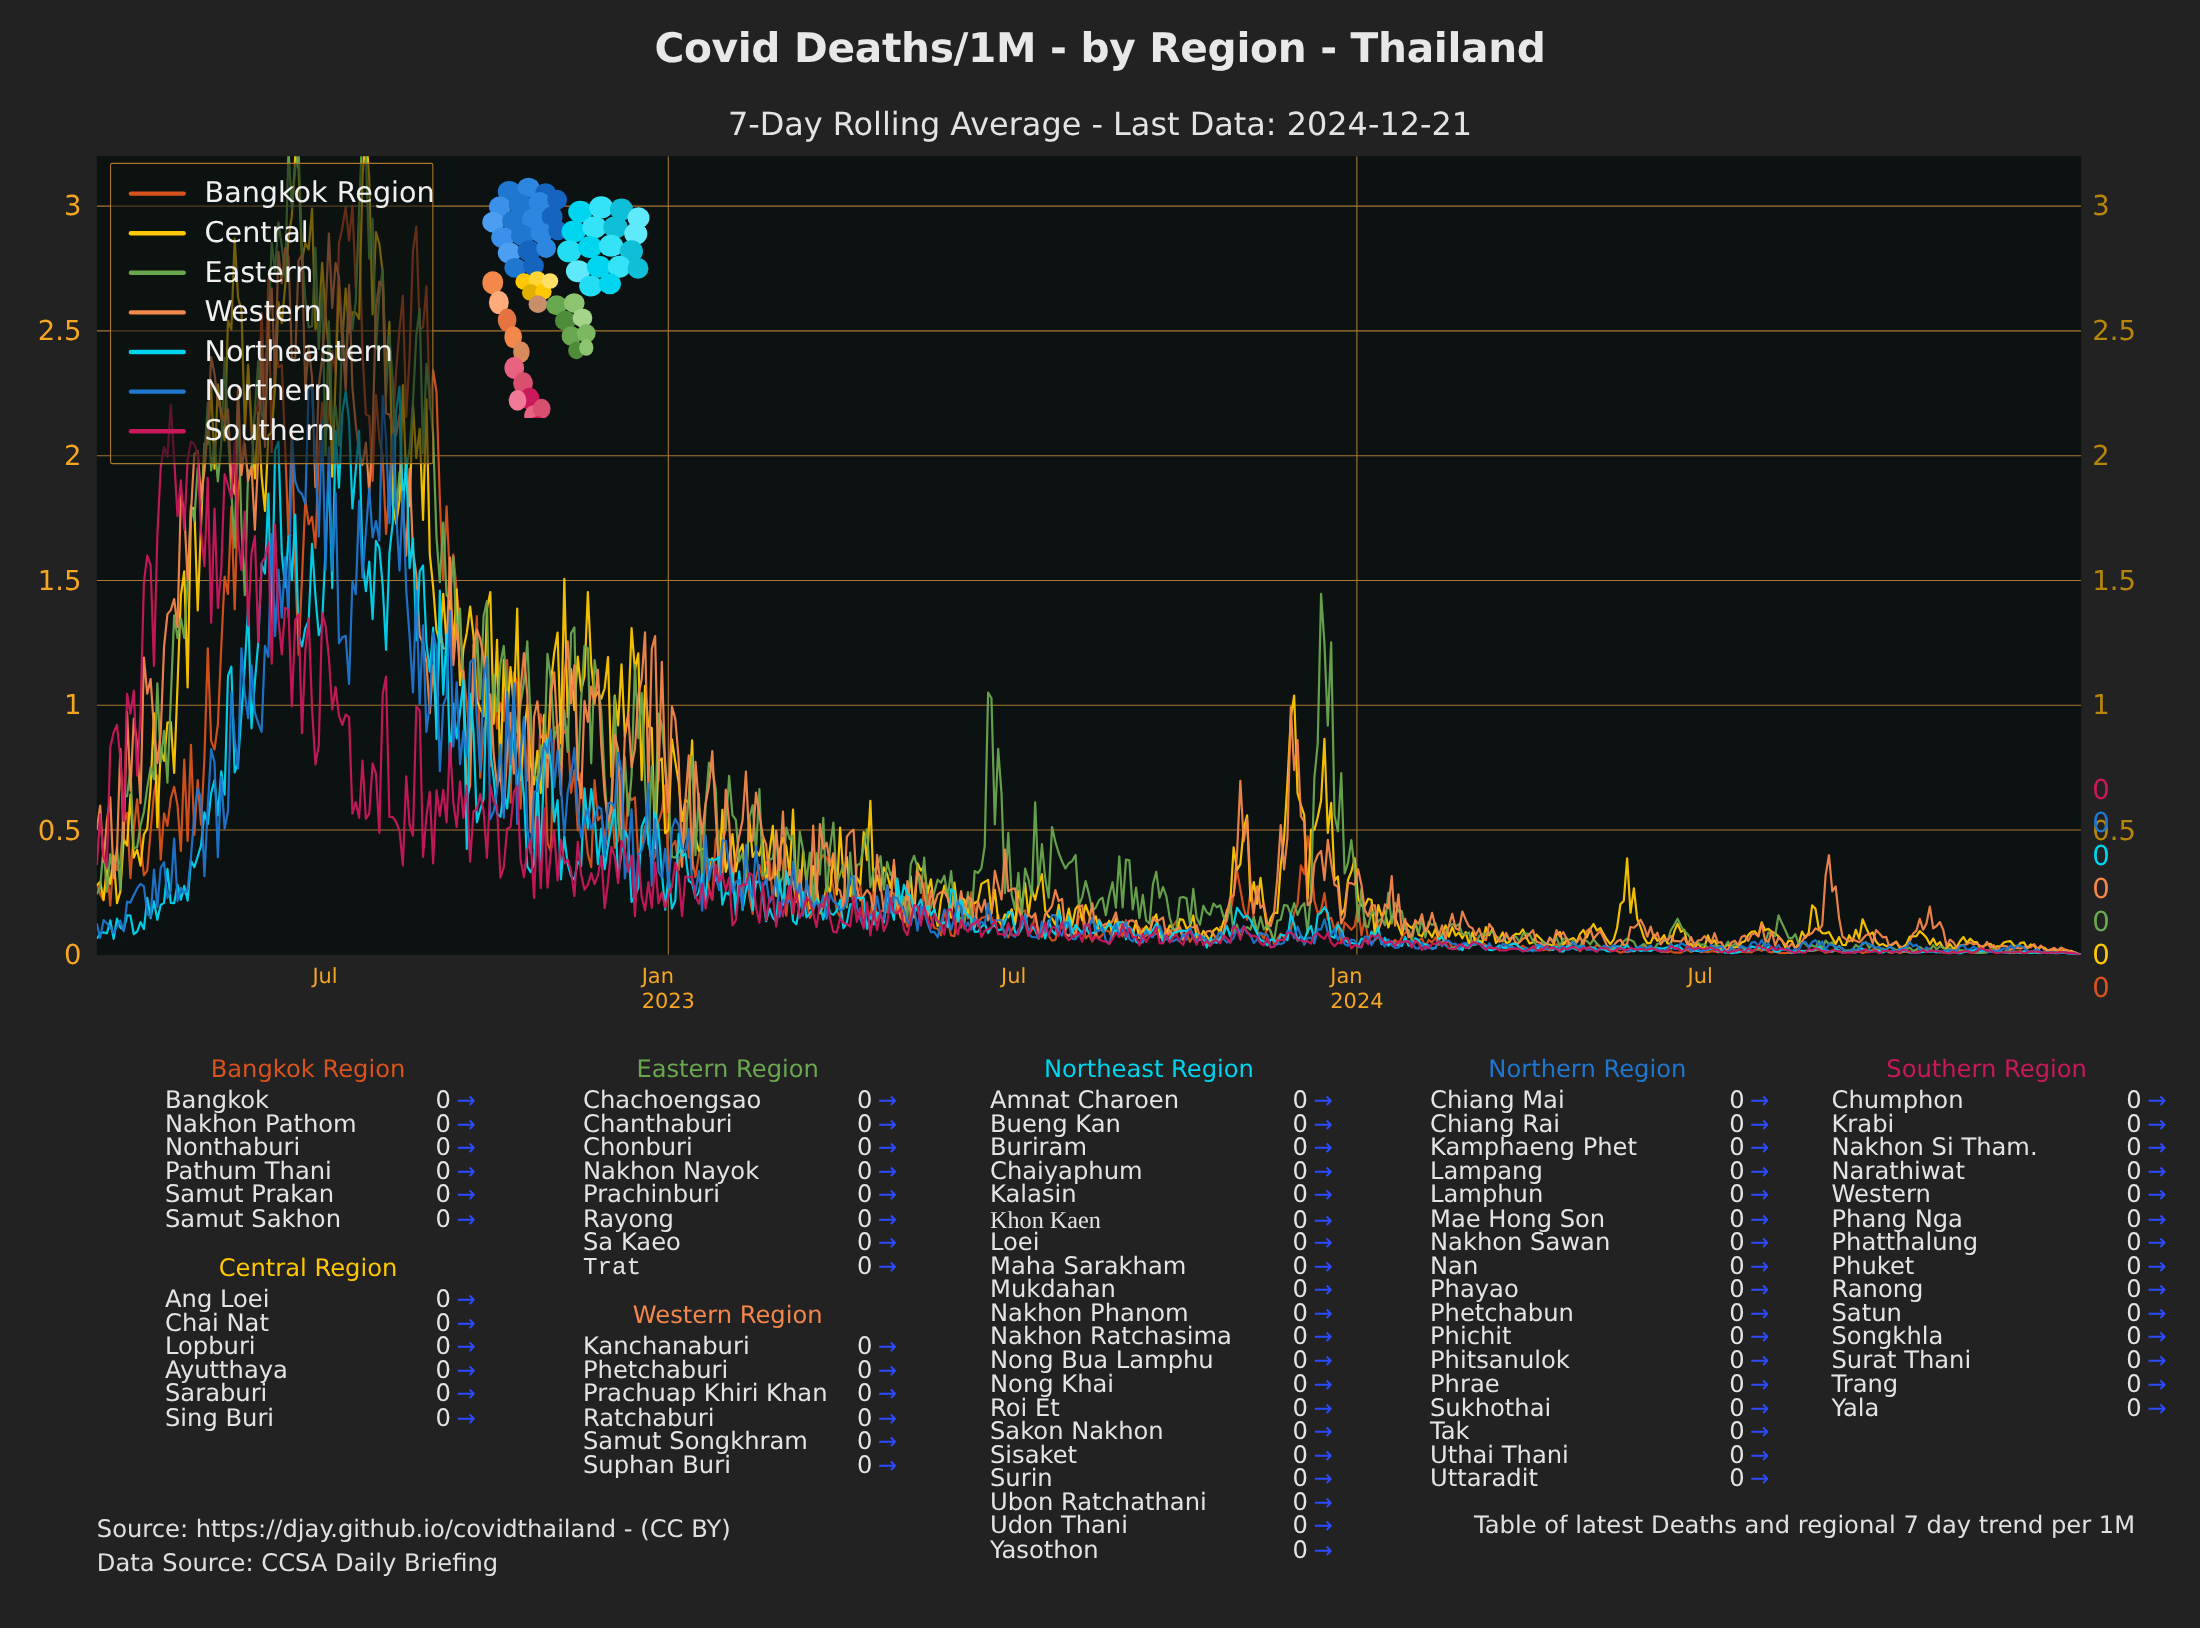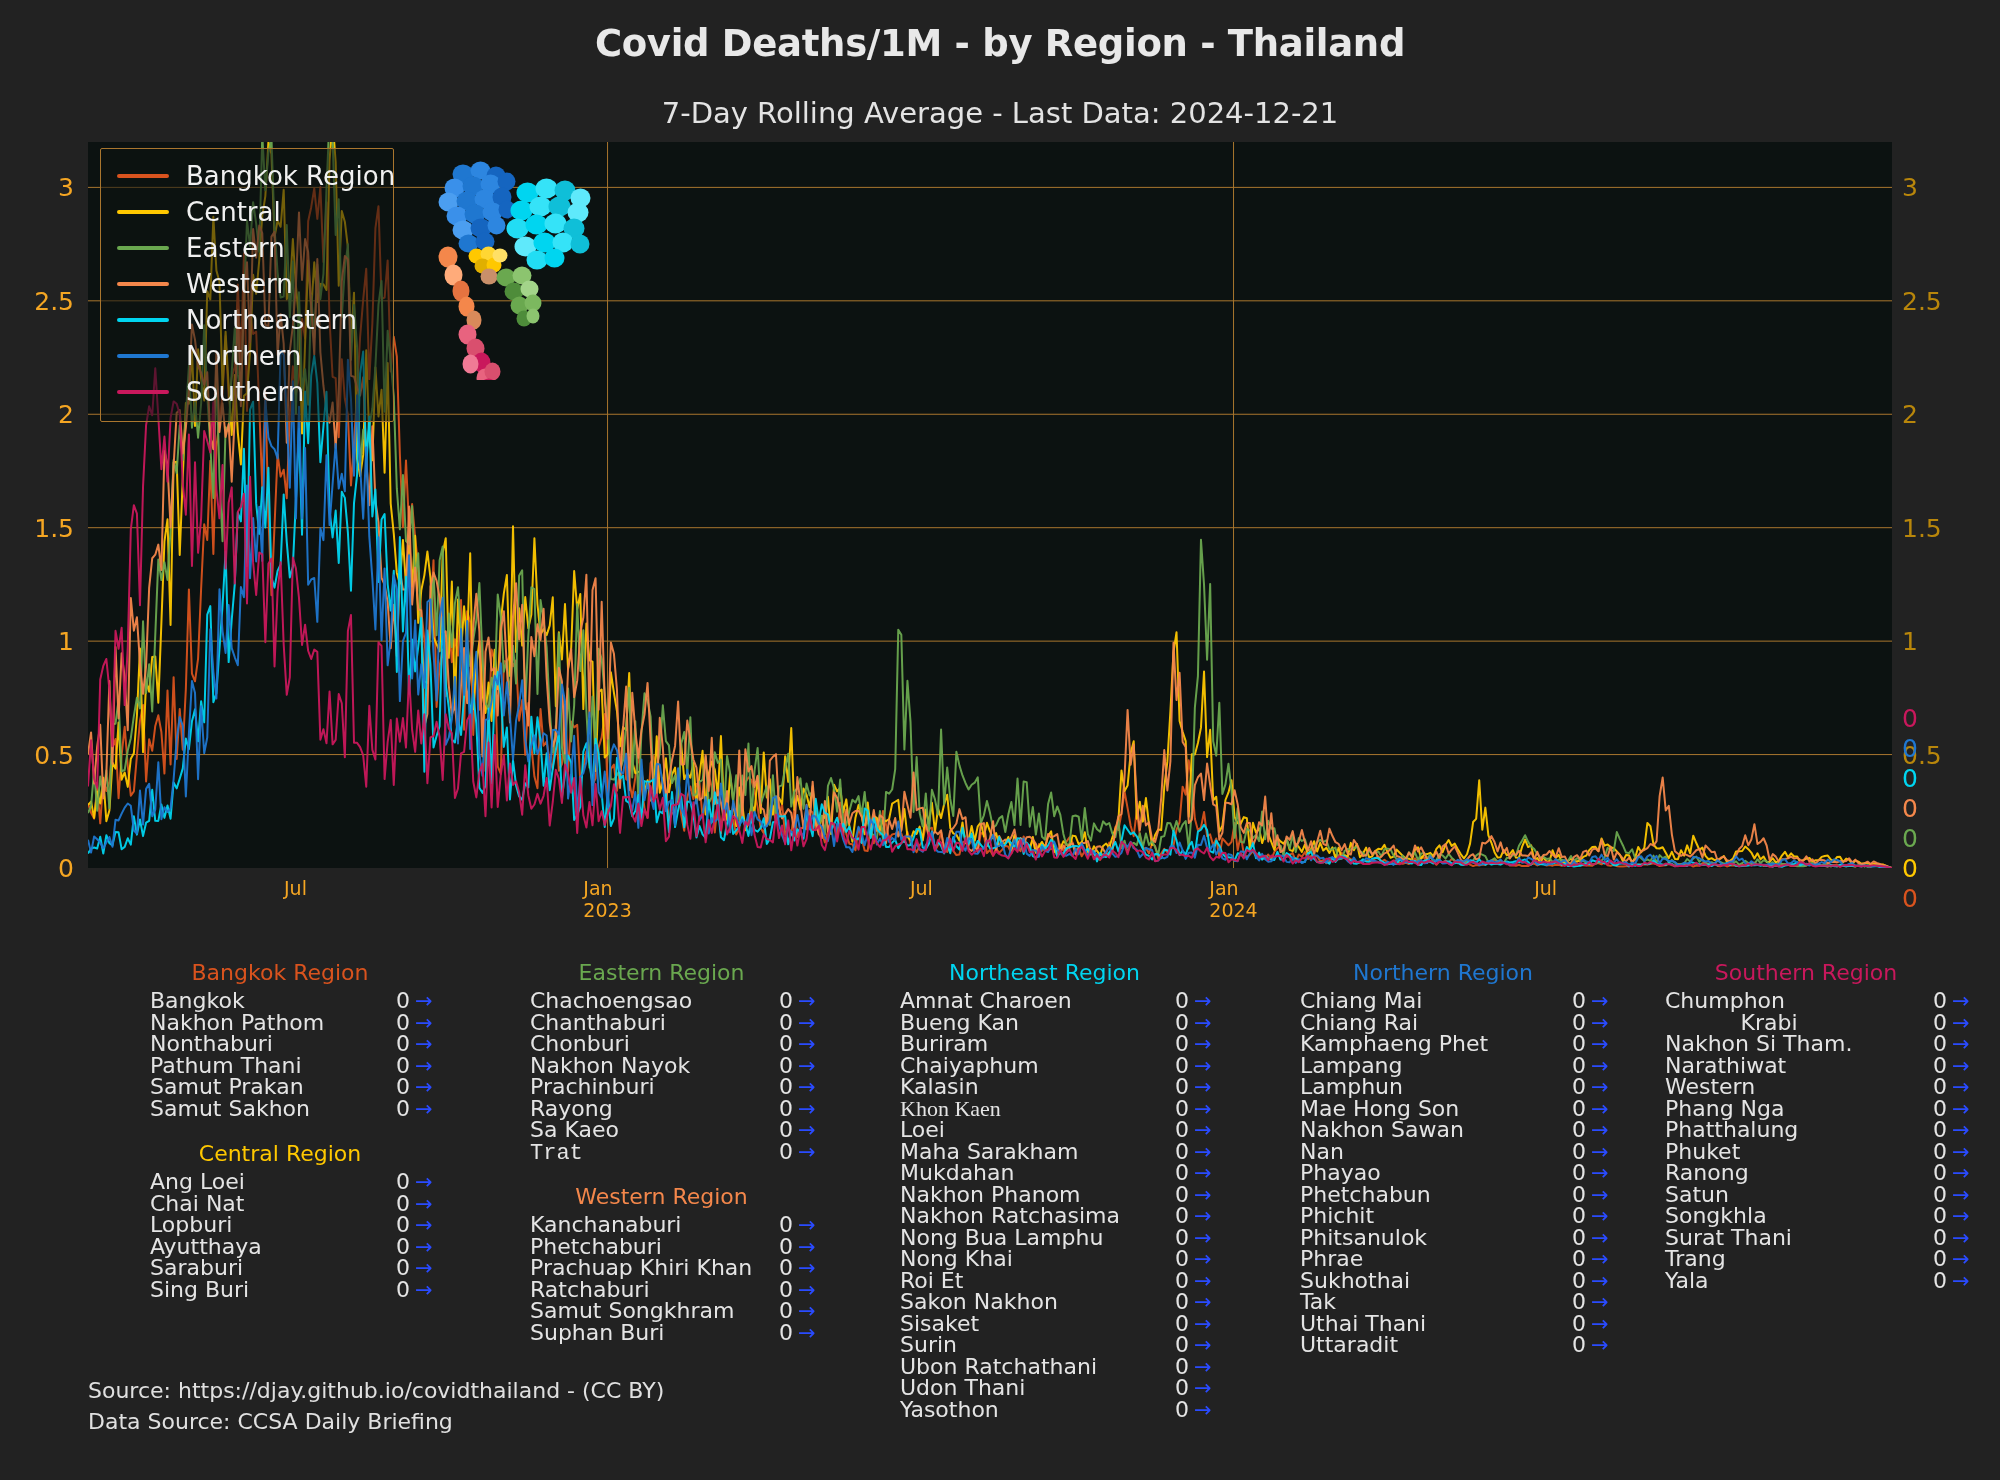--- a/index.html
+++ b/index.html
@@ -645,21 +645,21 @@
       </div>
       <div class="tcol" style="left: 1665px;">
         <div class="tgroup">
           <div class="tgroup-title" style="color: rgb(201, 24, 92); width: 282px;">Southern Region</div>
           <div class="trow">
             <span class="tname" style="width: 208px;">Chumphon</span>
             <span class="tval" style="width: 74px;">0</span>
             <span class="ttrend">→</span>
           </div>
           <div class="trow">
-            <span class="tname" style="width: 208px; text-align: center;">Krabi</span>
+            <span class="tname" style="width: 208px;">Krabi</span>
             <span class="tval" style="width: 74px;">0</span>
             <span class="ttrend">→</span>
           </div>
           <div class="trow">
             <span class="tname" style="width: 208px;">Nakhon Si Tham.</span>
             <span class="tval" style="width: 74px;">0</span>
             <span class="ttrend">→</span>
           </div>
           <div class="trow">
             <span class="tname" style="width: 208px;">Narathiwat</span>
@@ -715,14 +715,15 @@
             <span class="tname" style="width: 208px;">Yala</span>
             <span class="tval" style="width: 74px;">0</span>
             <span class="ttrend">→</span>
           </div>
         </div>
       </div>
     </div>
 
   <div id="src">Source: https://djay.github.io/covidthailand - (CC BY)
 Data Source: CCSA Daily Briefing</div>
+  <div id="tablenote">Table of latest Deaths and regional 7 day trend per 1M</div>
 
 </div>
 
 </body></html>

